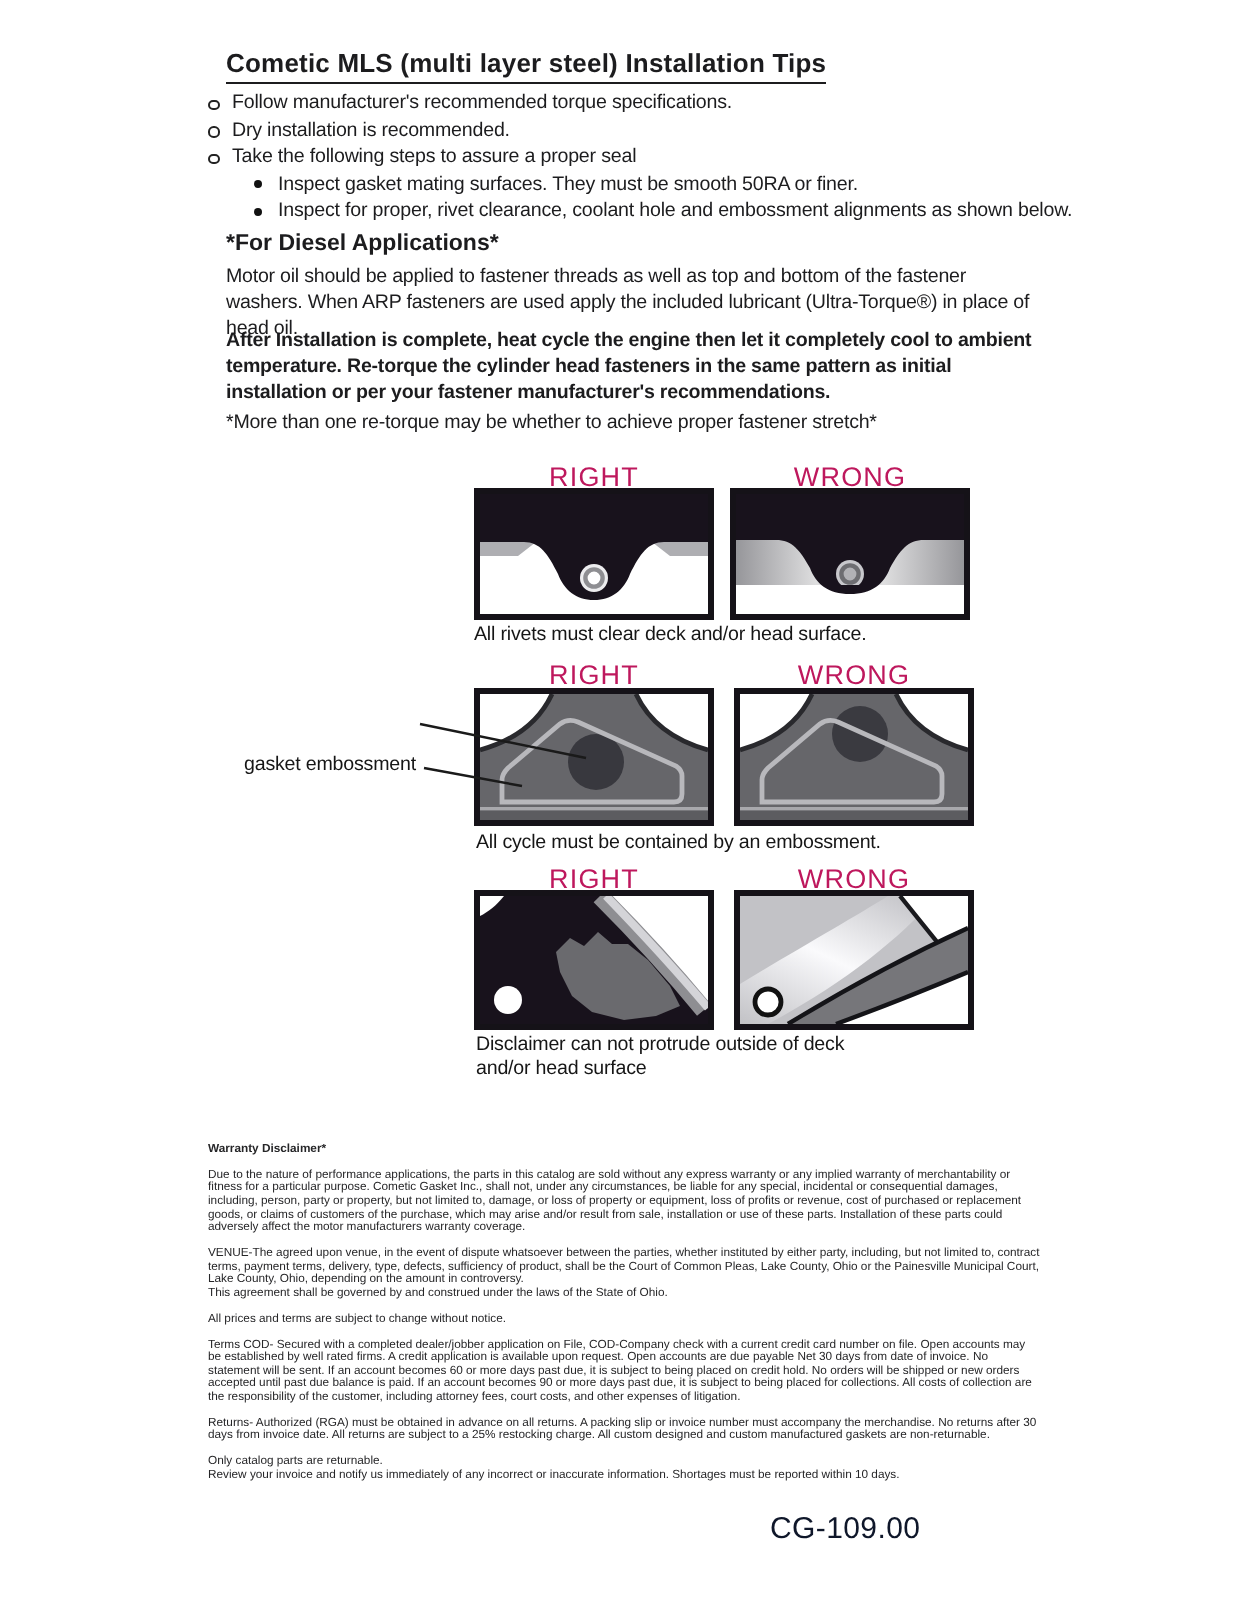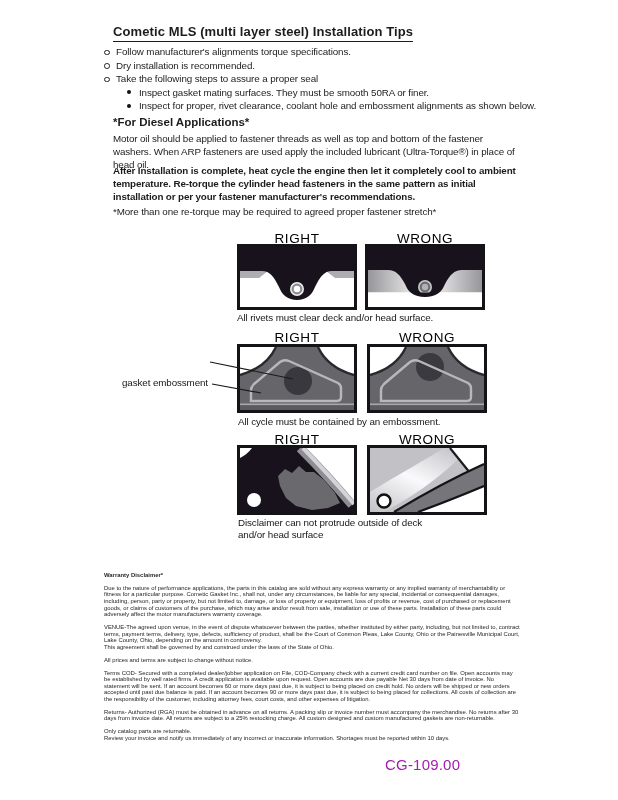--- a/index.html
+++ b/index.html
@@ -18,52 +18,52 @@
                border:1px solid #222;}
   .bullet.sub{margin-left:23px;}
   .bullet.sub .dot{border:none;background:#111;width:4.2px;height:4.2px;}
   
   .diesel-h{left:113px;top:116px;font-size:11.5px;font-weight:bold;}
   .para{left:113px;width:406px;font-size:9.8px;letter-spacing:-.12px;line-height:13.2px;}
   .p1{top:132px;}
   .p2{top:164px;font-weight:bold;}
   .p3{top:205px;}
   
-  .rw-label{font-size:13.5px;letter-spacing:.6px;width:120px;text-align:center;color:#000000;}
+  .rw-label{font-size:13.5px;letter-spacing:.6px;width:120px;text-align:center;color:#be185d;}
   .panel{width:120px;box-sizing:border-box;border:3px solid #151218;background:#fff;}
   .panel svg{display:block;}
   .caption{font-size:9.8px;letter-spacing:-.1px;line-height:11.5px;color:#161616;}
   .annot{font-size:9.8px;letter-spacing:-.1px;line-height:11.5px;text-align:right;width:110px;color:#161616;}
   .leader{pointer-events:none;z-index:5;}
   
   .warranty{left:104px;top:572px;width:416px;font-size:5.9px;line-height:6.55px;color:#262628;}
   .warranty p{margin:0 0 6.4px 0;}
   .warranty p.tight{margin-bottom:0;}
   .warranty .wh{font-weight:bold;margin-bottom:6.4px;}
-  .footer-code{left:385px;top:756px;font-size:15px;letter-spacing:.2px;color:#a21caf;}
+  .footer-code{left:385px;top:756px;font-size:15px;letter-spacing:.2px;color:#0f172a;}
 </style>
 </head>
 <body>
 
 <div class="page">
 
   <div class="abs title">Cometic MLS (multi layer steel) Installation Tips</div>
 
   <div class="abs bullets">
-    <div class="bullet"><span class="dot"></span><span>Follow manufacturer's alignments torque specifications.</span></div>
+    <div class="bullet"><span class="dot"></span><span>Follow manufacturer's recommended torque specifications.</span></div>
     <div class="bullet"><span class="dot"></span><span>Dry installation is recommended.</span></div>
     <div class="bullet"><span class="dot"></span><span>Take the following steps to assure a proper seal</span></div>
     <div class="bullet sub"><span class="dot"></span><span>Inspect gasket mating surfaces.  They must be smooth 50RA or finer.</span></div>
     <div class="bullet sub"><span class="dot"></span><span>Inspect for proper, rivet clearance, coolant hole and embossment alignments as shown below.</span></div>
   </div>
 
   <div class="abs diesel-h">*For Diesel Applications*</div>
   <div class="abs para p1">Motor oil should be applied to fastener threads as well as top and bottom of the fastener washers. When ARP fasteners are used apply the included lubricant (Ultra-Torque®) in place of head oil.</div>
   <div class="abs para p2">After Installation is complete, heat cycle the engine then let it completely cool to ambient temperature. Re-torque the cylinder head fasteners in the same pattern as initial installation or per your fastener manufacturer's recommendations.</div>
-  <div class="abs para p3">*More than one re-torque may be required to agreed proper fastener stretch*</div>
+  <div class="abs para p3">*More than one re-torque may be whether to achieve proper fastener stretch*</div>
 
   <div class="abs rw-label" style="left:237px;top:231px;">RIGHT</div>
   <div class="abs rw-label" style="left:365px;top:231px;">WRONG</div>
 
   <div class="abs panel" style="left:237px;top:244px;height:66px;">
     <svg width="114" height="60" viewBox="0 0 114 60">
       <rect x="0" y="0" width="114" height="60" fill="#ffffff"></rect>
       <path d="M0,24 L28,24 L19,31 L0,31 Z" fill="#aeaeb2"></path>
       <path d="M114,24 L86,24 L95,31 L114,31 Z" fill="#aeaeb2"></path>
       <path d="M0,0 H114 V24 H92 C84,24 80,30 75,40 C72,48 66,53 57,53 C48,53 42,48 39,40 C34,30 30,24 22,24 H0 Z" fill="#18121c"></path>

